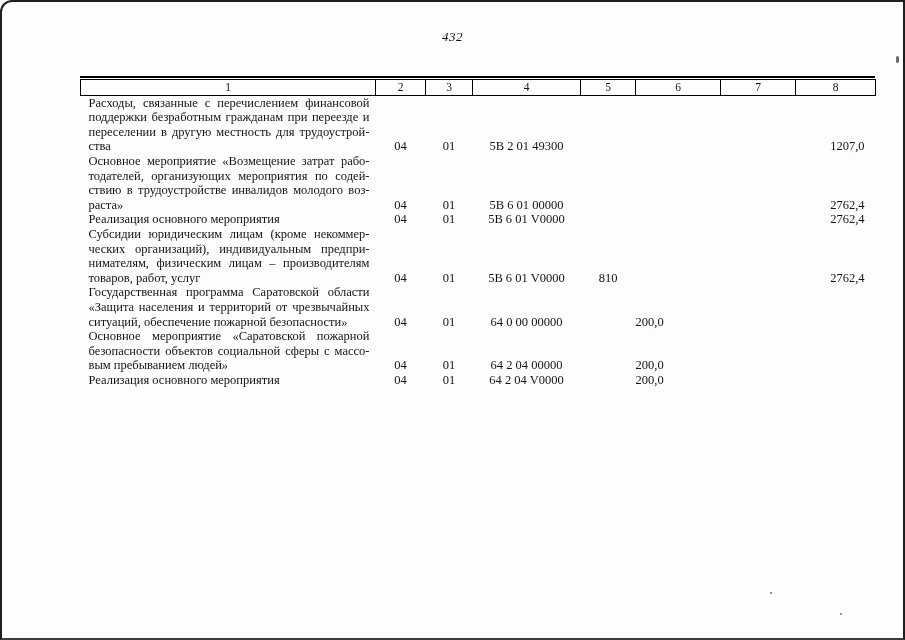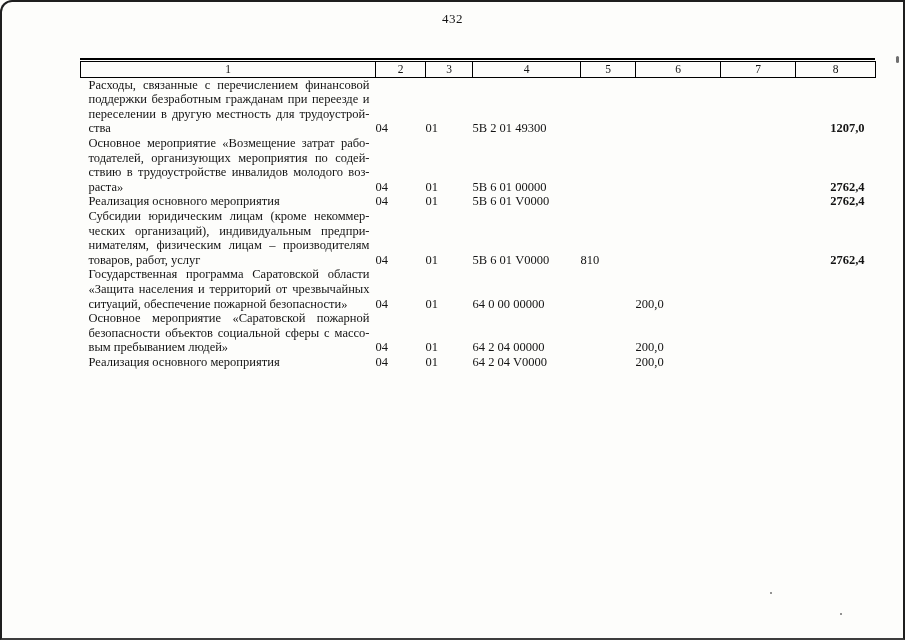--- a/index.html
+++ b/index.html
@@ -12,24 +12,25 @@
     position: relative;
     box-sizing: border-box;
     border-top: 2px solid #1e1e1e;
     border-left: 2px solid #1e1e1e;
     border-right: 2px solid #1e1e1e;
     border-bottom: 2px solid #3d3d3d;
     border-top-left-radius: 12px;
     overflow: hidden;
   }
   .page-number {
-    padding-top: 9px;
+    padding-top: 27px;
     text-align: center;
     font-size: 13px;
     letter-spacing: 0.5px;
+    font-style: italic;
   }
   .table-wrap {
     margin: 31px 28px 0 78px;
     border-top: 2px solid #000;
     padding-top: 1px;
     width: 795px;
     box-sizing: content-box;
   }
   table {
     border-collapse: collapse;
@@ -42,24 +43,24 @@
     border: 1px solid #000;
     font-weight: normal;
     font-size: 11.5px;
     height: 14px;
     padding: 0;
     text-align: center;
     vertical-align: middle;
   }
   td { padding: 0; vertical-align: bottom; }
   td.c1 { text-align: justify; padding-left: 8px; padding-right: 6px; hyphens: manual; }
-  td.c2, td.c3, td.c4, td.c5 { }
+  td.c2, td.c3, td.c4, td.c5 { text-align: center; }
   td.c6 { text-align: left; padding-right: 9px; }
   td.c7 { text-align: center; }
-  td.c8 { text-align: right; padding-right: 11px; font-weight: bold; }
+  td.c8 { text-align: right; padding-right: 11px; }
   .artifact { position: absolute; background: #6f6f6f; }
   .a1 { width: 3px; height: 7px; right: 4px; top: 54px; border-radius: 2px; }
   .a2 { width: 2px; height: 2px; left: 768px; top: 590px; border-radius: 50%; }
   .a3 { width: 2px; height: 2px; left: 838px; top: 611px; border-radius: 50%; }
 </style>
 </head>
 <body>
 
 <div class="page-number">432</div>
 

